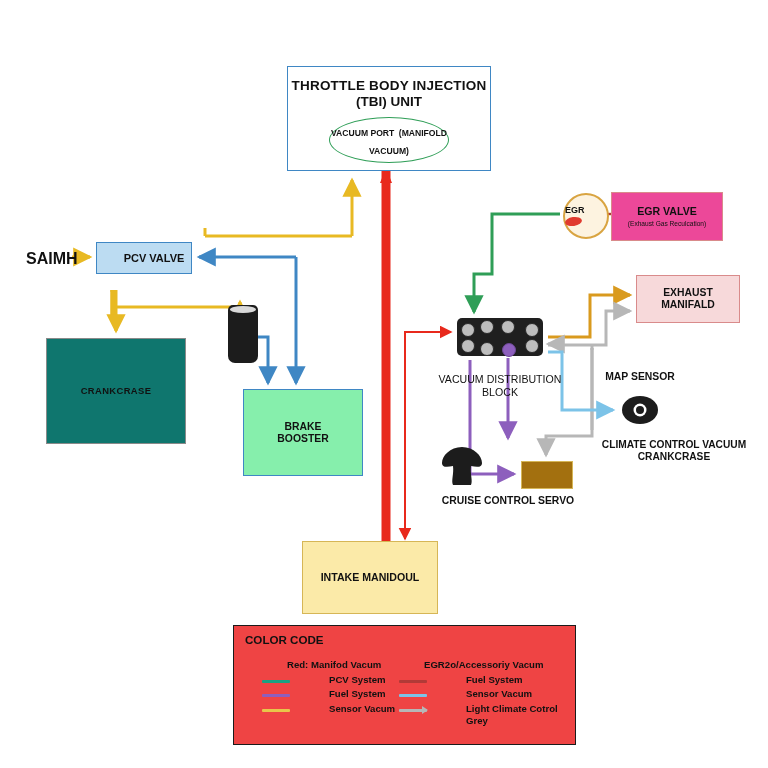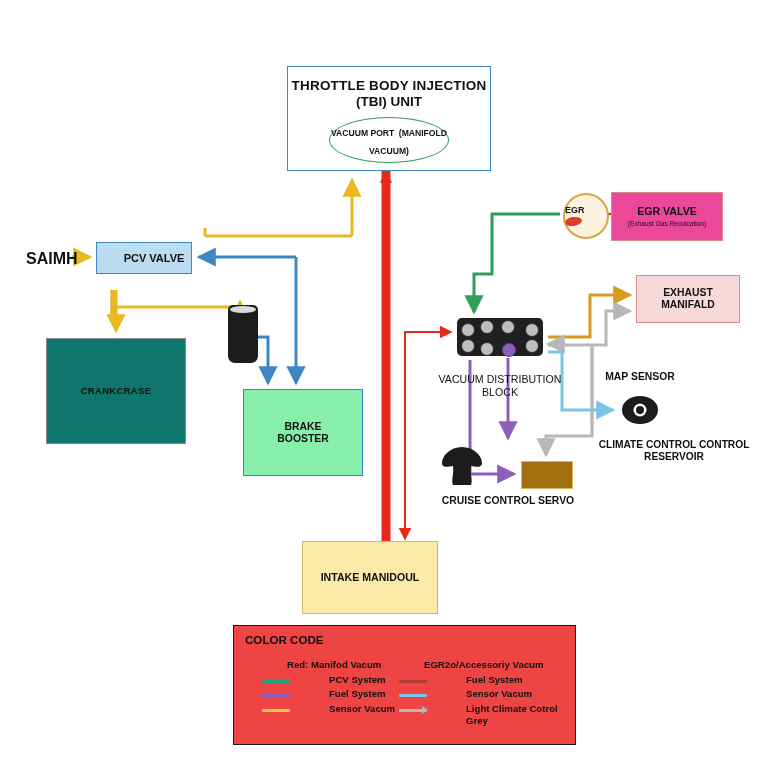--- a/index.html
+++ b/index.html
@@ -235,21 +235,21 @@
 
   <svg id="map-sensor-icon" viewBox="0 0 38 30">
     <ellipse cx="19" cy="15" rx="18" ry="14" fill="#1c1c1c"></ellipse>
     <circle cx="19" cy="15" r="6.5" fill="#ffffff"></circle>
     <circle cx="19" cy="15" r="4" fill="#1c1c1c"></circle>
   </svg>
   <div class="flabel" id="map-sensor-label">MAP SENSOR</div>
 
   <div class="flabel" id="climate-reservoir-label">
     <span>CLIMATE CONTROL</span>
-    <span>CONTROL RESERVOIR</span>
+    <span>VACUUM CRANKCRASE</span>
   </div>
 
   <svg id="cruise-servo-icon" viewBox="0 0 44 42">
     <path d="M22,2 C34,2 42,11 42,18 C42,23 36,22 31,21 C30,29 33,36 31,40 L13,40 C11,36 14,29 13,21 C8,22 2,23 2,18 C2,11 10,2 22,2 Z" fill="#1c1c1c"></path>
   </svg>
   <div id="servo-box"></div>
   <div class="flabel" id="cruise-servo-label">CRUISE CONTROL SERVO</div>
 
   <div id="legend">
     <div id="legend-title">COLOR CODE</div>

